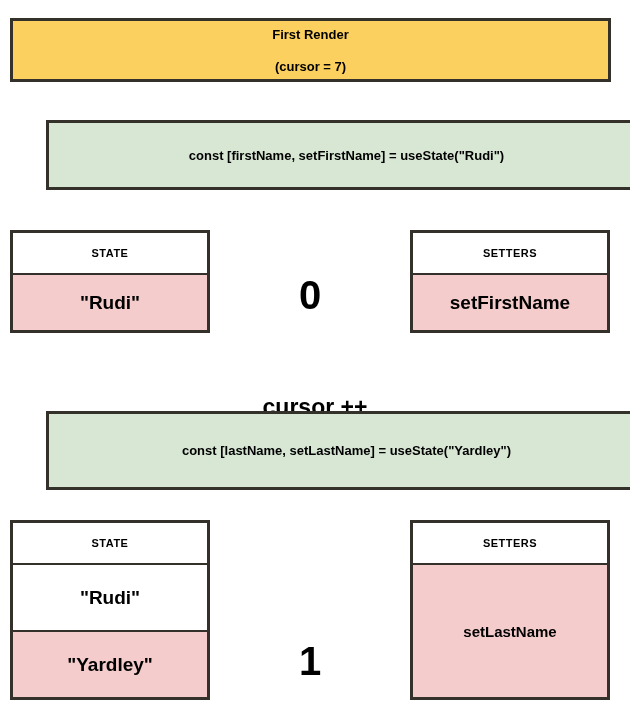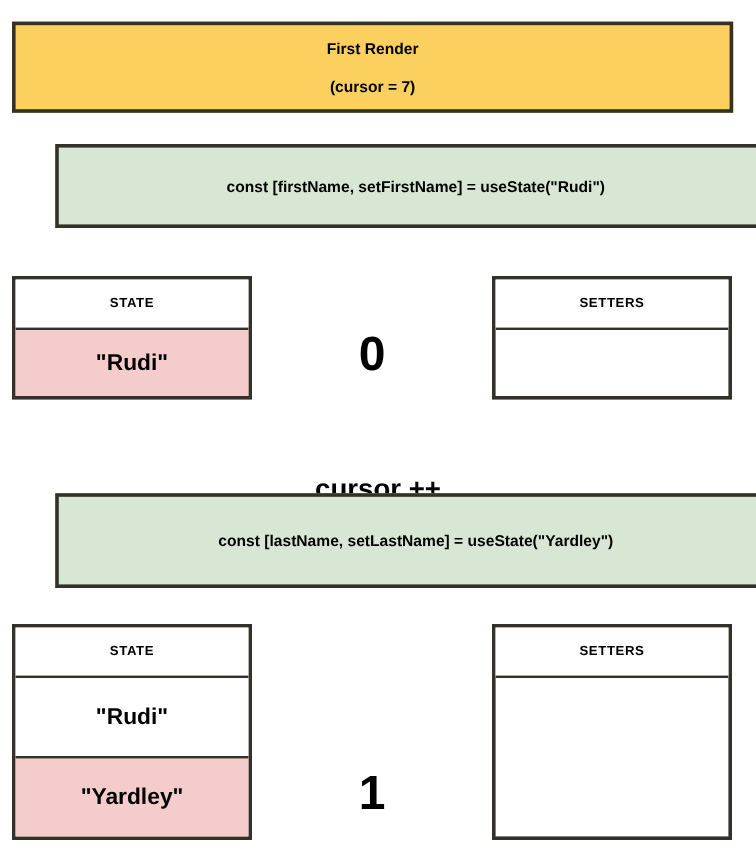--- a/index.html
+++ b/index.html
@@ -29,21 +29,21 @@
     width: 601px;
     border: 3px solid var(--border);
     display: flex;
     flex-direction: column;
     align-items: center;
     justify-content: center;
     text-align: center;
   }
   .banner {
     top: 18px;
-    height: 76px;
+    height: 64px;
     background: var(--banner-fill);
     gap: 17px;
   }
   .banner-line { font-size: 13px; font-weight: bold; }
   .code {
     background: var(--code-fill);
     margin-left: 36px;
   }
   .code1 { top: 120px; height: 70px; }
   .code2 { top: 411px; height: 79px; text-align: center; }
@@ -127,33 +127,35 @@
 
   <div class="table t-mid-left">
     <div class="thead">STATE</div>
     <div class="tcell big pink">"Rudi"</div>
   </div>
 
   <div class="cursor-num num0">0</div>
 
   <div class="table t-mid-right">
     <div class="thead">SETTERS</div>
+    <div class="tcell big pink">setFirstName</div>
   </div>
 
   <div class="cursor-inc">cursor ++</div>
 
   <div class="box code code2">
     <div class="code-text">const [lastName, setLastName] = useState("Yardley")</div>
   </div>
 
   <div class="table t-bot-left">
     <div class="thead">STATE</div>
     <div class="tcell big">"Rudi"</div>
     <div class="tcell big pink">"Yardley"</div>
   </div>
 
   <div class="cursor-num num1">1</div>
 
   <div class="table t-bot-right">
     <div class="thead">SETTERS</div>
+    <div class="tcell small pink">setLastName</div>
   </div>
 
 </div>
 
 </body></html>

